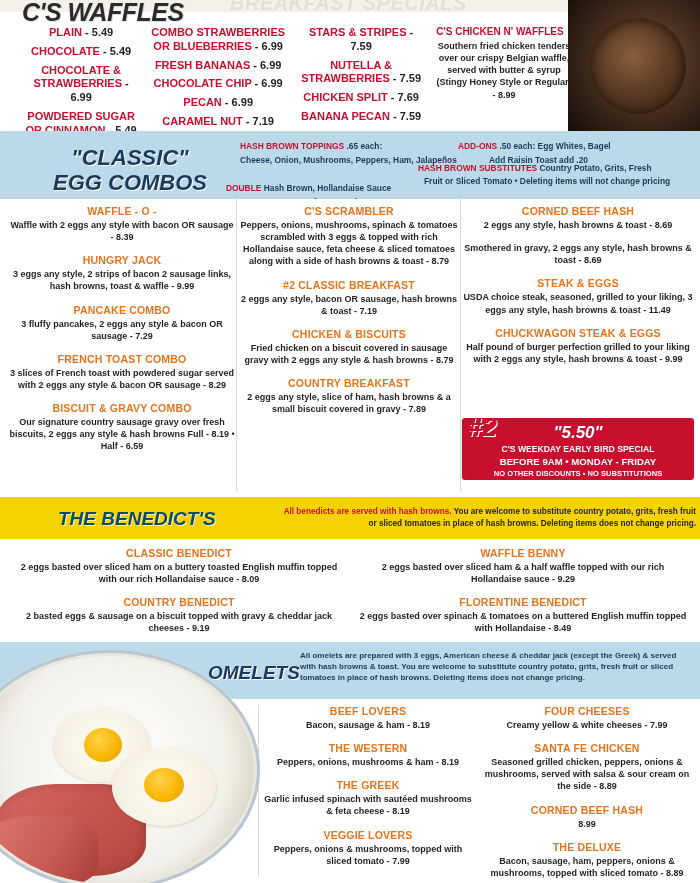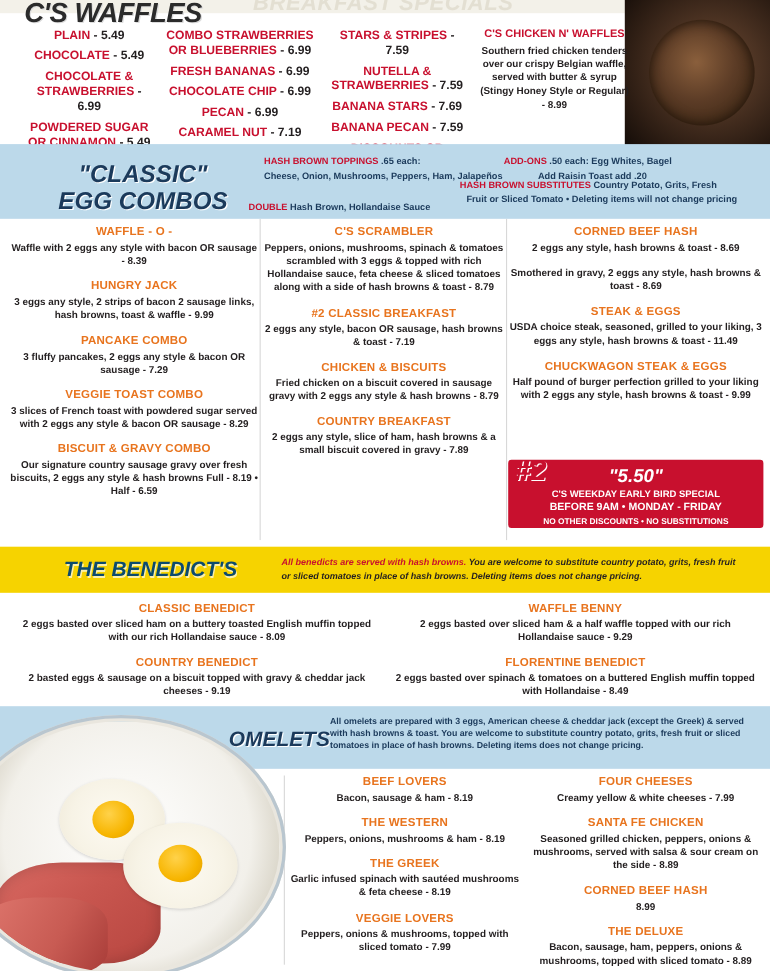--- a/index.html
+++ b/index.html
@@ -60,21 +60,21 @@
     font-size:11px; font-weight:bold; text-align:center;
     margin-bottom:5px; line-height:1.25;
   }
   .witem .nm { color:#c8102e; }
   .witem .pr { color:#231f20; }
   .wdesc {
     font-size:9px; text-align:center; line-height:1.35; color:#231f20;
     font-weight:bold;
   }
   .wtitle4 {
-    font-size:10px; font-weight:bold; color:#c8102e; text-align:center; margin-bottom:3px;
+    font-size:10px; font-weight:bold; color:#c8102e; margin-bottom:3px;
   }
 
   
   .egg-band {
     position:absolute; left:0; top:131px; width:700px; height:68px;
     background:#bcd9ea;
   }
   .egg-title {
     position:absolute; left:40px; top:146px; width:180px;
     font-size:22px; font-weight:bold; font-style:italic;
@@ -133,24 +133,23 @@
   .ben-band {
     position:absolute; left:0; top:497px; width:700px; height:42px;
     background:#f6d300;
   }
   .ben-title {
     position:absolute; left:58px; top:508px;
     font-size:19px; font-weight:bold; font-style:italic; color:#0c4a6e;
     text-shadow:1px 1px 0 #ffffffaa;
   }
   .ben-note {
-    position:absolute; left:256px; top:506px; width:420px;
+    position:absolute; left:276px; top:506px; width:420px;
     font-size:8.2px; line-height:1.45; font-weight:bold; color:#231f20;
-    text-align:left;
-    font-style:italic;
+    text-align:right;
   }
   .ben-note .hl { color:#c8102e; }
   .ben-area {
     position:absolute; left:0; top:539px; width:700px; height:103px; background:#fff;
   }
   .ben-col { position:absolute; top:8px; width:330px; }
   .ben-col.l { left:14px; }
   .ben-col.r { left:358px; }
 
   
@@ -231,21 +230,21 @@
       <div class="wcol c2">
         <div class="witem"><span class="nm">COMBO STRAWBERRIES OR BLUEBERRIES</span><span class="pr"> - </span><span class="pr">6.99</span></div>
         <div class="witem"><span class="nm">FRESH BANANAS</span><span class="pr"> - </span><span class="pr">6.99</span></div>
         <div class="witem"><span class="nm">CHOCOLATE CHIP</span><span class="pr"> - </span><span class="pr">6.99</span></div>
         <div class="witem"><span class="nm">PECAN</span><span class="pr"> - </span><span class="pr">6.99</span></div>
         <div class="witem"><span class="nm">CARAMEL NUT</span><span class="pr"> - </span><span class="pr">7.19</span></div>
       </div>
       <div class="wcol c3">
         <div class="witem"><span class="nm">STARS &amp; STRIPES</span><span class="pr"> - </span><span class="pr">7.59</span></div>
         <div class="witem"><span class="nm">NUTELLA &amp; STRAWBERRIES</span><span class="pr"> - </span><span class="pr">7.59</span></div>
-        <div class="witem"><span class="nm">BANANA STARS</span><span class="pr"> - </span><span class="pr">7.69</span></div>
+        <div class="witem"><span class="nm">CHICKEN SPLIT</span><span class="pr"> - </span><span class="pr">7.69</span></div>
         <div class="witem"><span class="nm">BANANA PECAN</span><span class="pr"> - </span><span class="pr">7.59</span></div>
         <div class="witem"><span class="nm">DISCOUNTS OR BACON</span><span class="pr"> - </span><span class="pr">7.59</span></div>
       </div>
       <div class="wcol c4">
         <div class="wtitle4">C'S CHICKEN N' WAFFLES</div>
         <div class="wdesc">Southern fried chicken tenders over our crispy Belgian waffle, served with butter &amp; syrup (Stingy Honey Style or Regular) - 8.99</div>
       </div>
     </div>
   </div>
 
@@ -290,21 +289,21 @@
         </div>
       <div class="entry">
           <div class="h">HUNGRY JACK</div>
           <div class="d">3 eggs any style, 2 strips of bacon 2 sausage links, hash browns, toast &amp; waffle - 9.99</div>
         </div>
       <div class="entry">
           <div class="h">PANCAKE COMBO</div>
           <div class="d">3 fluffy pancakes, 2 eggs any style &amp; bacon OR sausage - 7.29</div>
         </div>
       <div class="entry">
-          <div class="h">VEGGIE TOAST COMBO</div>
+          <div class="h">FRENCH TOAST COMBO</div>
           <div class="d">3 slices of French toast with powdered sugar served with 2 eggs any style &amp; bacon OR sausage - 8.29</div>
         </div>
       <div class="entry">
           <div class="h">BISCUIT &amp; GRAVY COMBO</div>
           <div class="d">Our signature country sausage gravy over fresh biscuits, 2 eggs any style &amp; hash browns Full - 8.19 • Half - 6.59</div>
         </div>
     </div>
 
     <div class="combo-col c2">
       <div class="entry">

